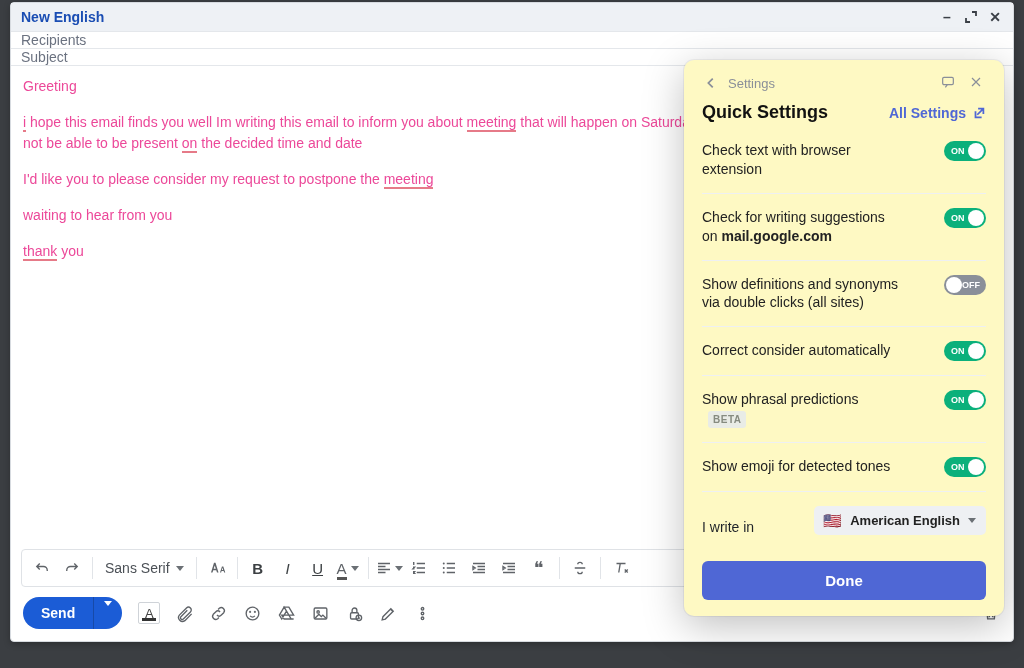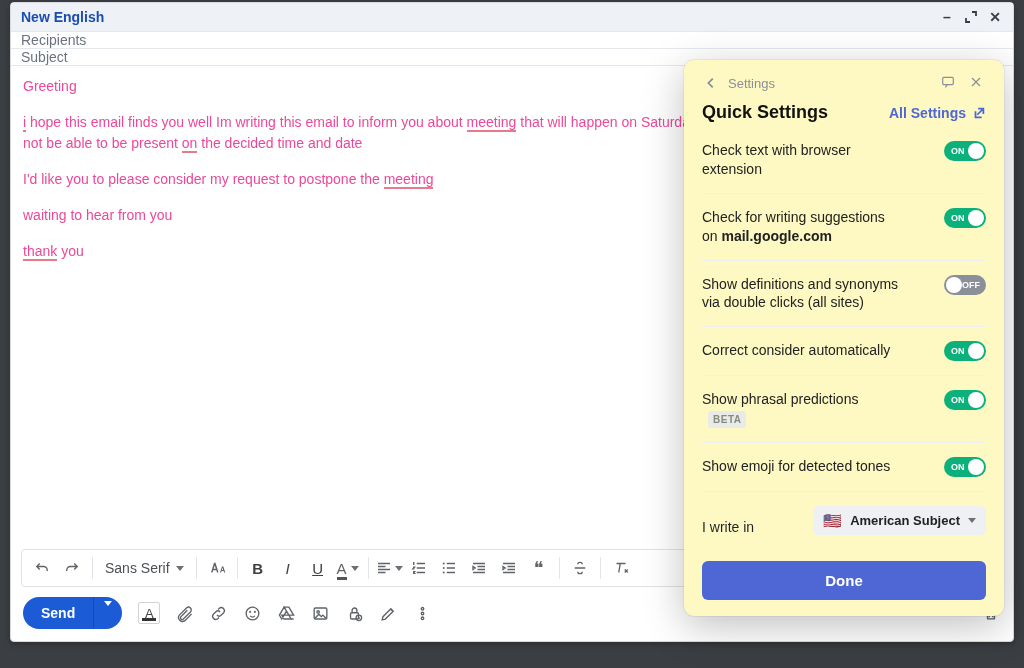--- a/index.html
+++ b/index.html
@@ -440,19 +440,19 @@
       <div class="setting">
         <div class="label">Show emoji for detected tones</div>
         <div class="toggle on">ON</div>
       </div>
     </div>
 
   <div class="lang-row">
     <span>I write in</span>
     <span class="lang-dd">
       <span class="flag">🇺🇸</span>
-      <span>American Subject</span>
+      <span>American English</span>
       <span class="caret"></span>
     </span>
   </div>
 
   <button class="done">Done</button>
 </div>
 
 </body></html>

